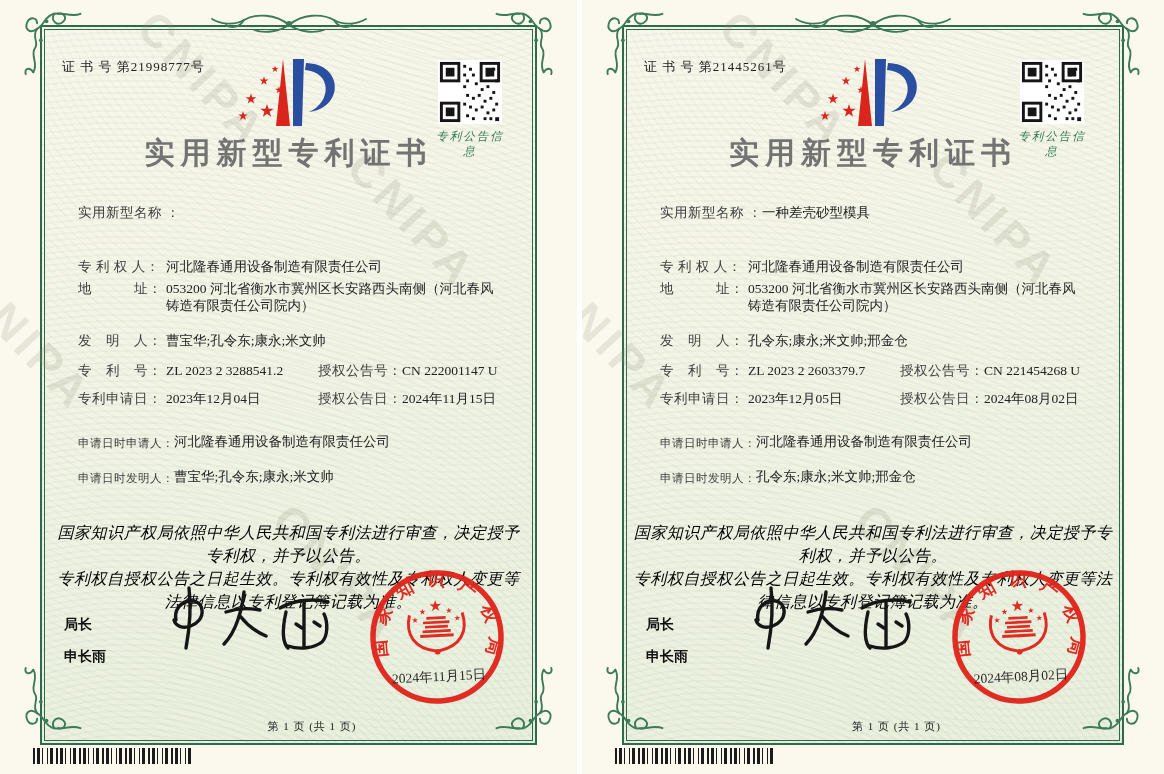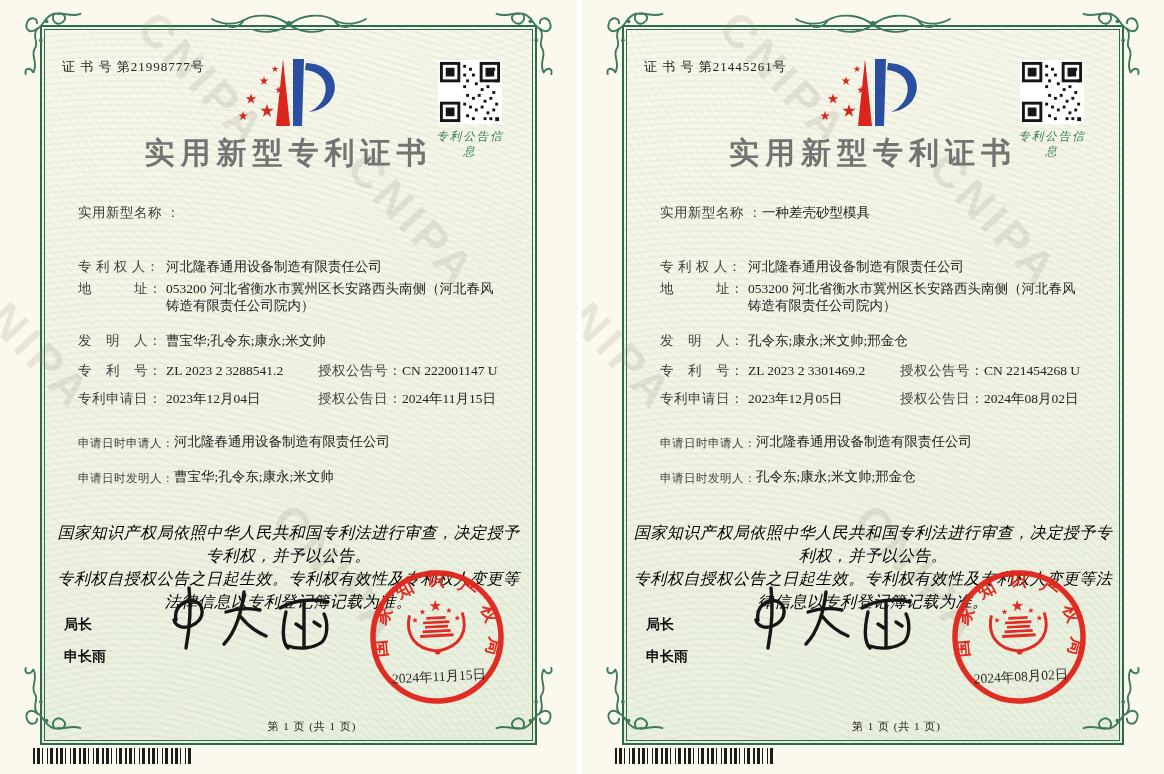--- a/index.html
+++ b/index.html
@@ -349,21 +349,21 @@
           <span class="lbl">地　　　址：</span>
           <span class="val" style="max-width:330px">053200 河北省衡水市冀州区长安路西头南侧（河北春风铸造有限责任公司院内）</span>
         </div>
         <div class="row r-inventor">
           <span class="lbl">发　明　人：</span>
           <span class="val">孔令东;康永;米文帅;邢金仓</span>
         </div>
         <div class="row row2 r-patno">
           <span class="col-l">
             <span class="lbl">专　利　号：</span>
-            <span class="val">ZL 2023 2 3301469.2</span>
+            <span class="val">ZL 2023 2 2603379.7</span>
           </span>
           <span class="col-r">
             <span class="lbl">授权公告号：</span>
             <span class="val">CN 221454268 U</span>
           </span>
         </div>
         <div class="row row2 r-dates">
           <span class="col-l">
             <span class="lbl">专利申请日：</span>
             <span class="val">2023年12月05日</span>

